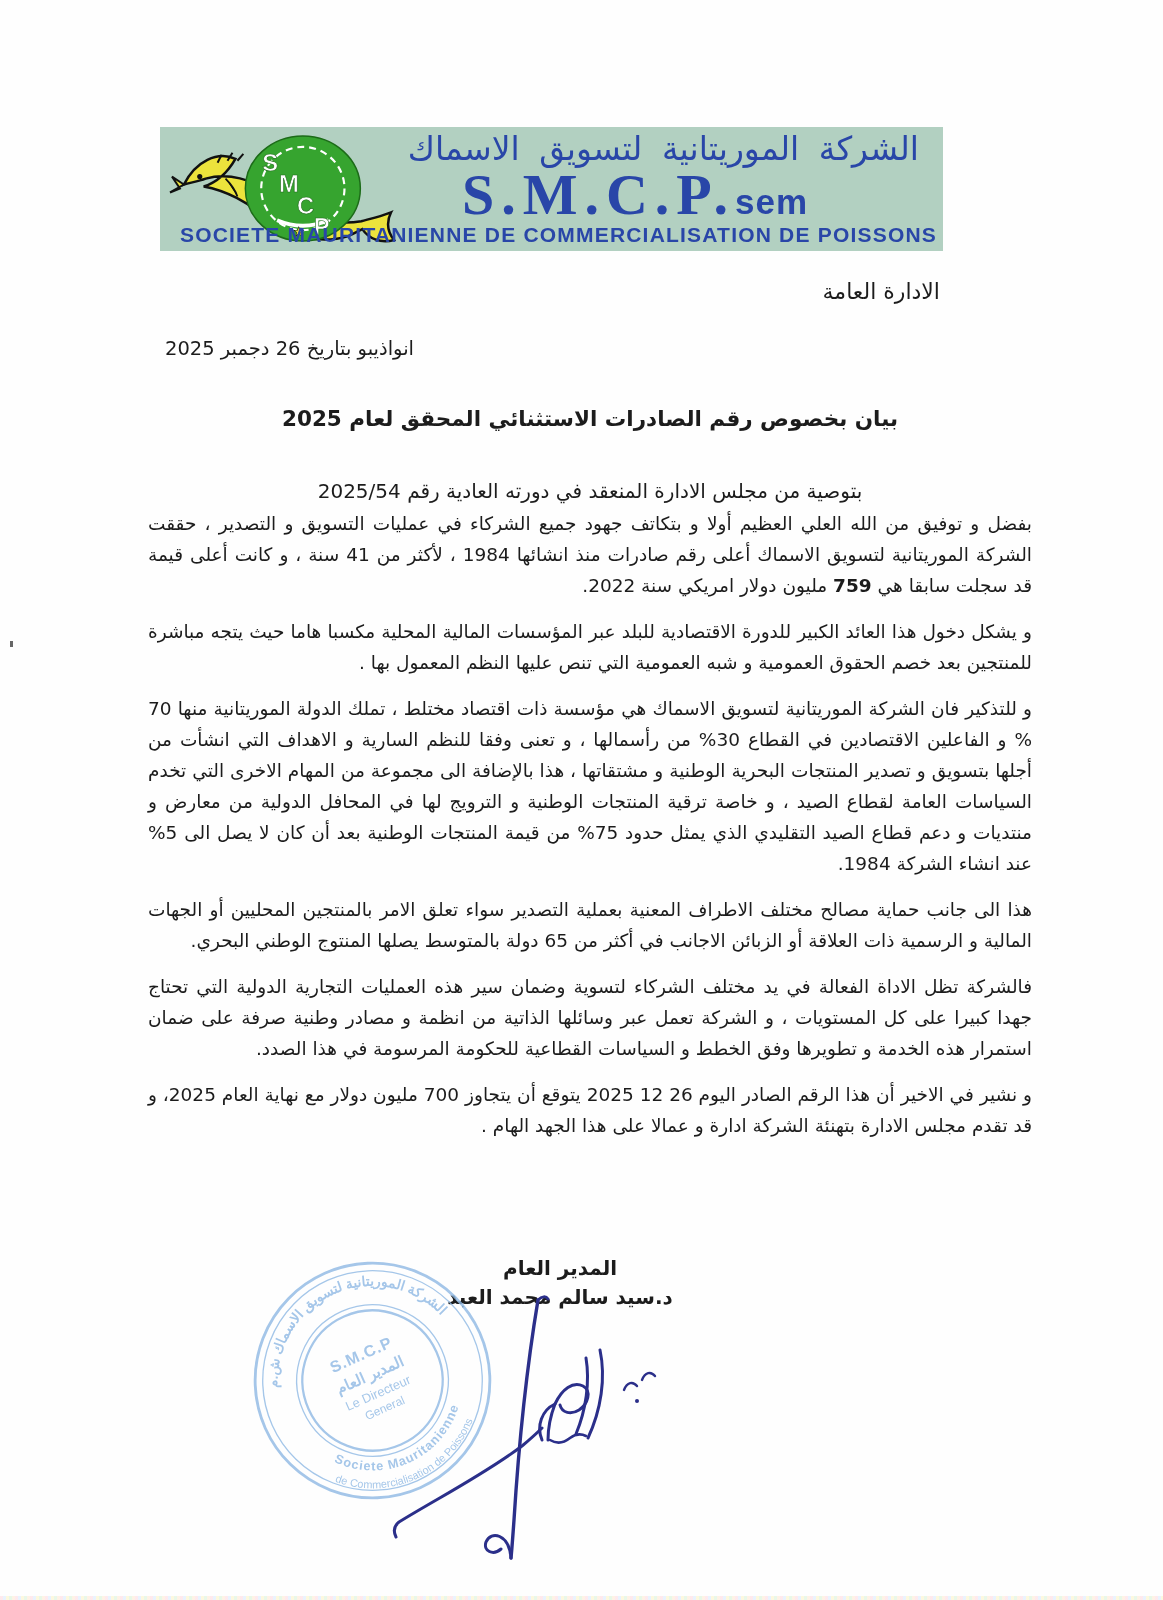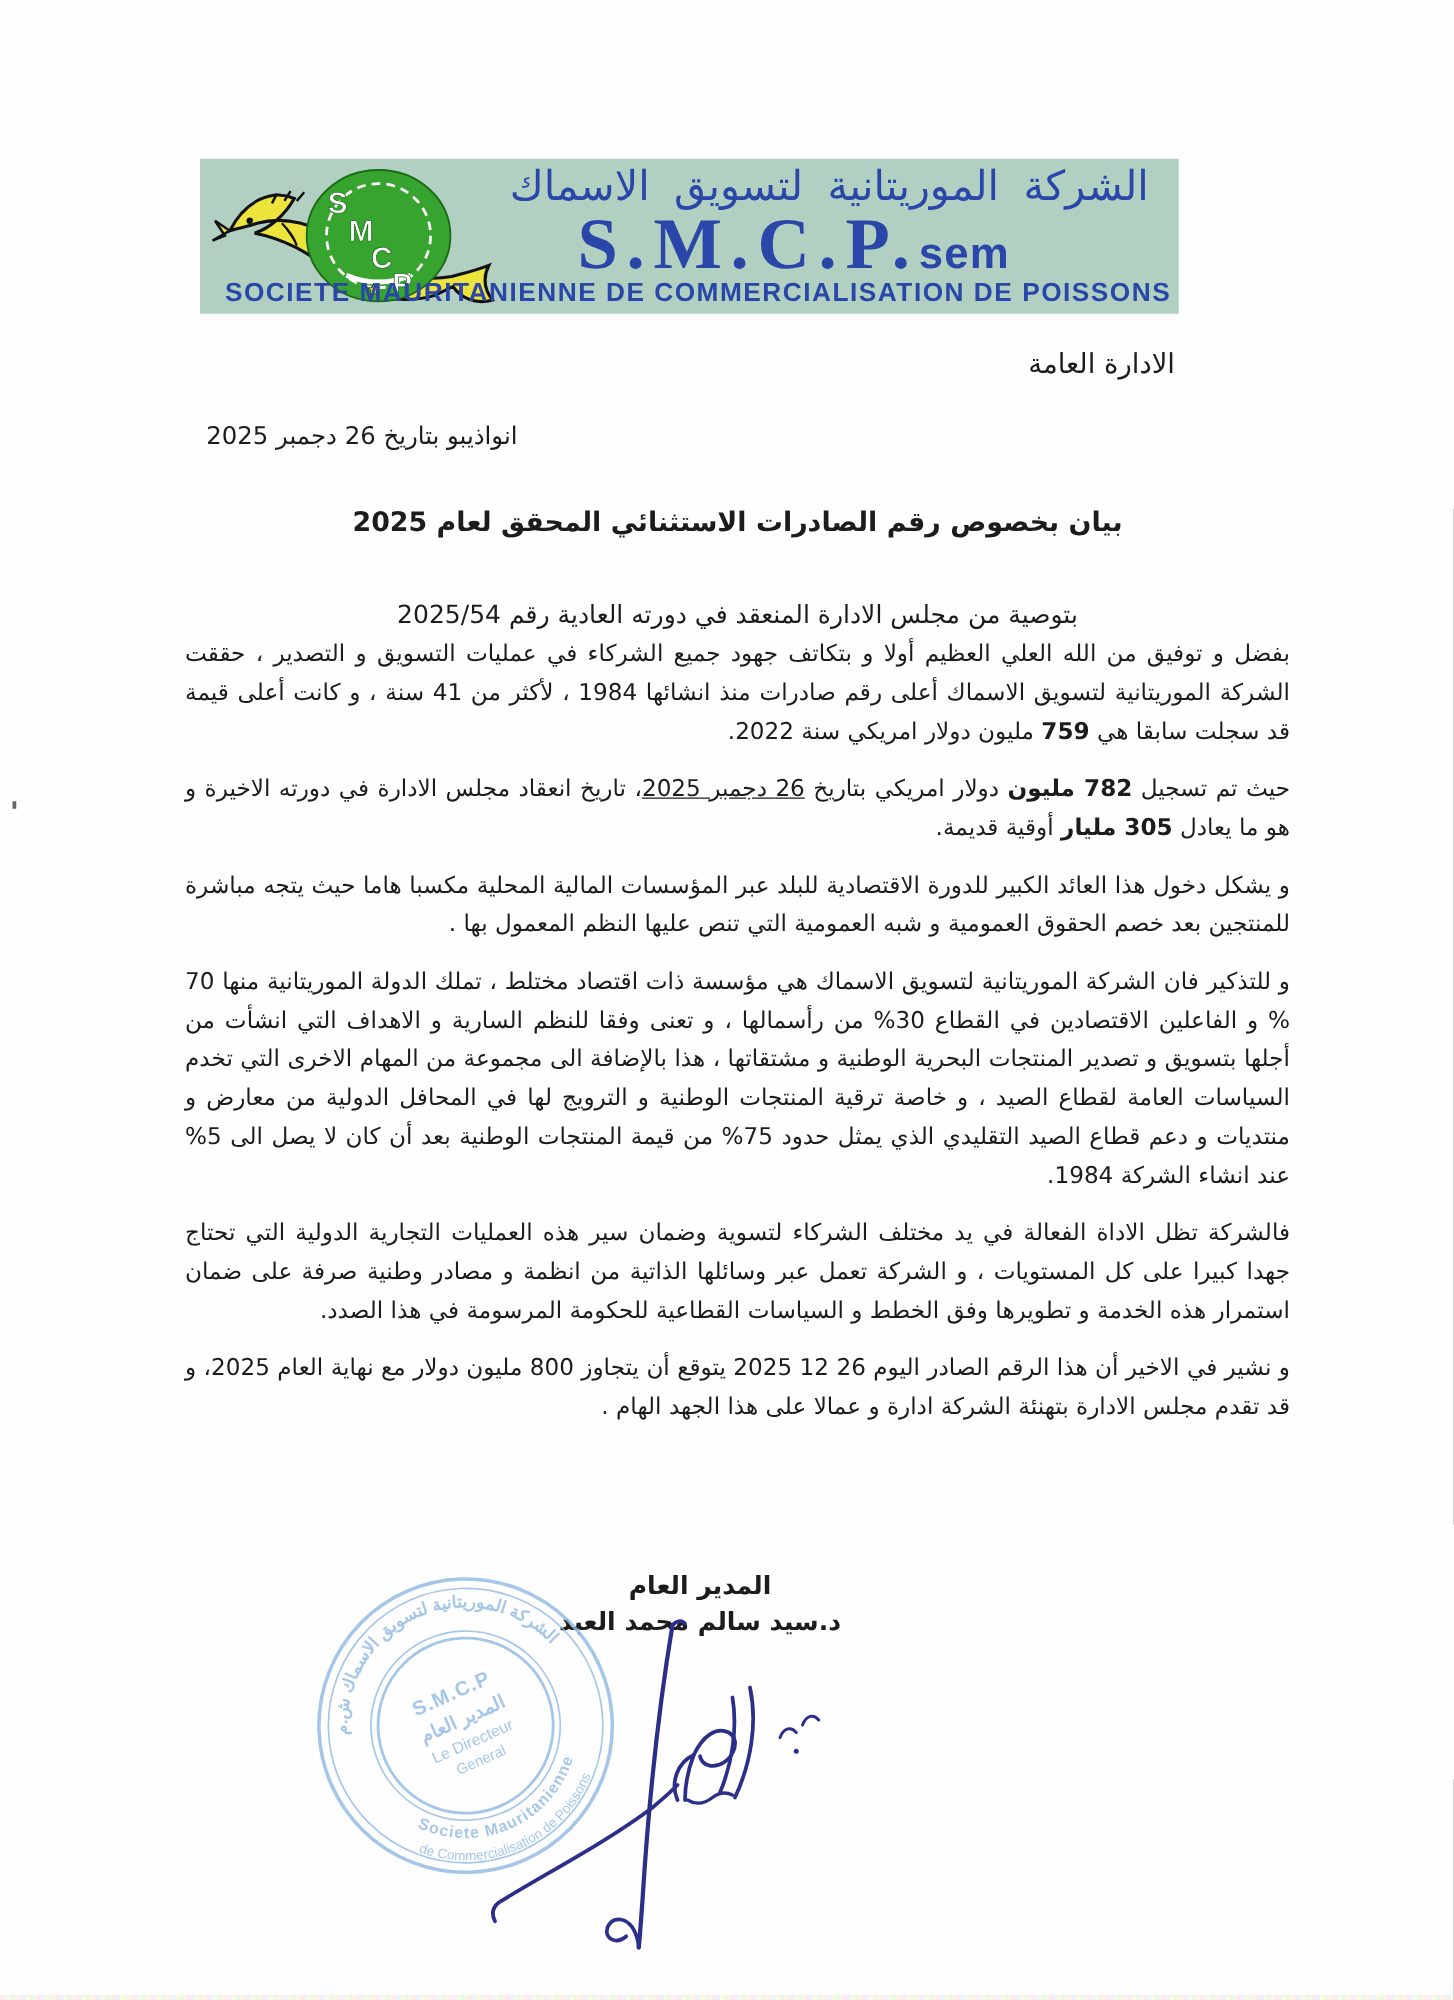--- a/index.html
+++ b/index.html
@@ -131,25 +131,25 @@
   <div class="dept">الادارة العامة</div>
   <div class="dateline">انواذيبو بتاريخ 26 دجمبر 2025</div>
 
   <div class="title-block">
     <div class="t1">بيان بخصوص رقم الصادرات الاستثنائي المحقق لعام 2025</div>
     <div class="t2">بتوصية من مجلس الادارة المنعقد في دورته العادية رقم 2025/54</div>
   </div>
 
   <div class="body-text" id="body-paragraphs">
       <p><span>بفضل و توفيق  من الله  العلي العظيم أولا و بتكاتف  جهود جميع الشركاء في عمليات التسويق و التصدير ، حققت الشركة الموريتانية  لتسويق  الاسماك أعلى رقم صادرات منذ انشائها 1984 ، لأكثر من 41 سنة ، و كانت أعلى قيمة قد سجلت سابقا هي </span><span class="b">759</span><span> مليون دولار امريكي سنة 2022.</span></p>
-      <p><span>حيث تم تسجيل </span><span class="b">782 مليون</span><span> دولار امريكي بتاريخ </span><span class="u">26 دجمبر 2025</span><span>، تاريخ انعقاد مجلس الادارة في دورته الاخيرة  و هو ما يعادل </span><span class="b">305 مليار</span><span> أوقية قديمة.</span></p>
       <p><span>و يشكل دخول  هذا العائد الكبير للدورة الاقتصادية للبلد عبر المؤسسات المالية  المحلية مكسبا هاما حيث يتجه مباشرة للمنتجين بعد خصم الحقوق العمومية و شبه العمومية التي تنص عليها النظم المعمول بها .</span></p>
       <p><span>و للتذكير فان الشركة الموريتانية  لتسويق  الاسماك  هي مؤسسة ذات اقتصاد مختلط ، تملك الدولة الموريتانية منها  70 % و الفاعلين الاقتصادين  في القطاع 30% من رأسمالها ، و تعنى وفقا للنظم السارية  و  الاهداف التي انشأت من أجلها بتسويق و تصدير  المنتجات البحرية  الوطنية و مشتقاتها  ، هذا بالإضافة الى مجموعة من المهام الاخرى التي تخدم السياسات العامة لقطاع الصيد ، و خاصة ترقية المنتجات الوطنية و الترويج لها في المحافل الدولية من معارض و منتديات و دعم قطاع الصيد التقليدي الذي  يمثل حدود  75% من قيمة  المنتجات الوطنية بعد أن كان لا يصل الى 5% عند انشاء الشركة 1984.</span></p>
+      <p><span>هذا الى جانب حماية مصالح مختلف الاطراف المعنية بعملية التصدير سواء تعلق الامر بالمنتجين المحليين أو الجهات المالية و الرسمية ذات العلاقة أو الزبائن الاجانب في أكثر من 65 دولة  بالمتوسط  يصلها المنتوج الوطني البحري.</span></p>
       <p><span>فالشركة تظل الاداة الفعالة في يد مختلف الشركاء لتسوية وضمان سير هذه العمليات التجارية الدولية التي تحتاج جهدا كبيرا على كل المستويات ، و الشركة تعمل  عبر وسائلها الذاتية من انظمة  و  مصادر  وطنية صرفة على ضمان استمرار  هذه الخدمة و تطويرها وفق الخطط  و  السياسات القطاعية للحكومة المرسومة في هذا الصدد.</span></p>
-      <p><span>و نشير في الاخير أن هذا الرقم الصادر اليوم 26 12 2025 يتوقع أن يتجاوز 800 مليون دولار  مع نهاية العام 2025، و قد تقدم مجلس الادارة بتهنئة الشركة ادارة و عمالا على هذا الجهد الهام .</span></p>
+      <p><span>و نشير في الاخير أن هذا الرقم الصادر اليوم 26 12 2025 يتوقع أن يتجاوز 700 مليون دولار  مع نهاية العام 2025، و قد تقدم مجلس الادارة بتهنئة الشركة ادارة و عمالا على هذا الجهد الهام .</span></p>
     </div>
 
   <div class="sig-block">
     <div class="sig-role">المدير العام</div>
     <div class="sig-name">د.سيد سالم محمد العبد</div>
   </div>
 
   <svg class="stamp" viewBox="0 0 280 280" aria-hidden="true">
     <defs>
       <path id="arcTop" d="M 43.4,114.1 A 100,100 0 0 1 236.6,114.1"></path>

